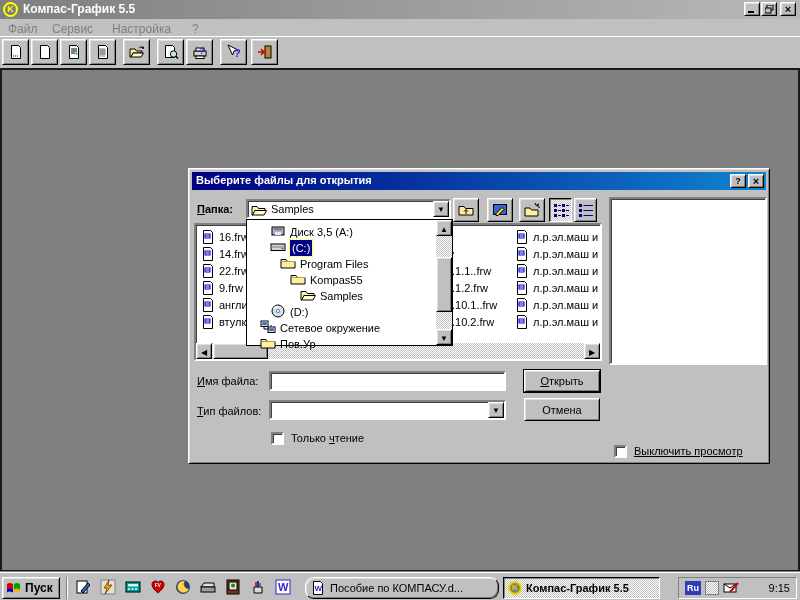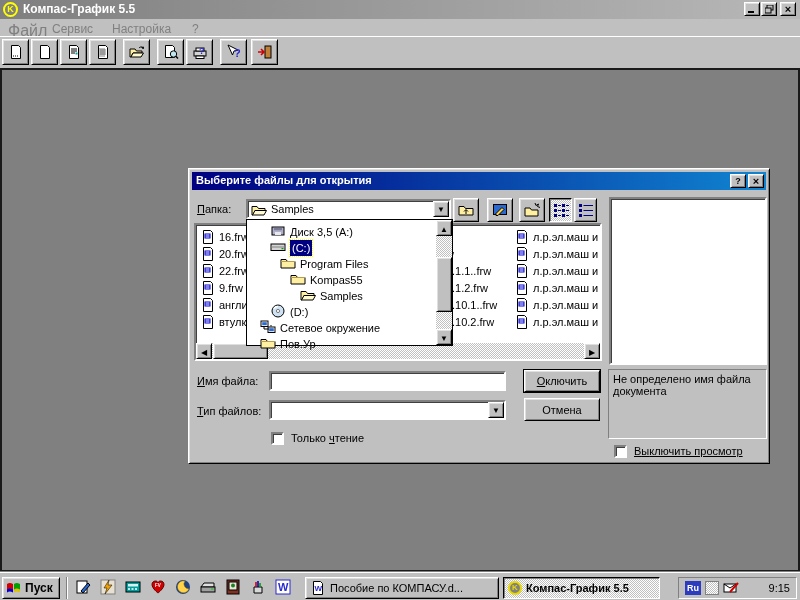--- a/index.html
+++ b/index.html
@@ -163,21 +163,21 @@
   <div class="abs cap-btn bevel-out" style="right:23px;top:2px;">
       <svg width="9" height="9" viewBox="0 0 9 9">
         <rect x="2" y="0" width="6" height="5" fill="none" stroke="#000"></rect>
         <rect x="0" y="3" width="6" height="5" fill="#c0c0c0" stroke="#000"></rect>
       </svg>
     </div>
   <div class="abs cap-btn bevel-out" style="right:4px;top:2px;font-size:11px;">×</div>
 </div>
 
 <div class="abs" style="left:0;top:19px;width:800px;height:18px;background:#c0c0c0;border-bottom:1px solid #fff;">
-  <span class="abs" style="left:8px;top:3px;color:#808080;font-size:16px;">Файл</span>
+  <span class="abs" style="left:8px;top:3px;color:#808080;font-size:12px;">Файл</span>
   <span class="abs" style="left:52px;top:3px;color:#808080;font-size:12px;">Сервис</span>
   <span class="abs" style="left:112px;top:3px;color:#808080;font-size:12px;">Настройка</span>
   <span class="abs" style="left:192px;top:3px;color:#808080;font-size:12px;">?</span>
 </div>
 
 <div class="abs" style="left:0;top:38px;width:800px;height:29px;background:#c0c0c0;">
   <div class="abs tb-btn bevel-out" style="left:2px;top:1px;">
       <svg class="row-icon">
         <use href="#s-page-dots"></use>
       </svg>
@@ -227,21 +227,21 @@
 <div class="abs" style="left:0;top:68px;width:800px;height:504px;background:#808080;border:2px solid #1a1a1a;"></div>
 
 <div class="abs bevel-out" style="left:188px;top:168px;width:582px;height:296px;padding-left:20px;">
 
   <div class="abs titlebar-active" style="left:3px;top:3px;right:3px;height:18px;">
     <span class="abs wtext" style="left:4px;top:2px;font-size:11px;">Выберите файлы для открытия</span>
     <div class="abs cap-btn bevel-out" style="right:20px;top:2px;">?</div>
     <div class="abs cap-btn bevel-out" style="right:2px;top:2px;font-size:11px;">×</div>
   </div>
 
-  <span class="abs ucase" style="left:8px;top:34px;"><u>П</u><span>апка:</span></span>
+  <span class="abs ucase" style="left:8px;top:34px;font-weight:bold;"><u>П</u><span>апка:</span></span>
   <div class="abs field" style="left:57px;top:30px;width:205px;height:20px;">
     <svg class="row-icon abs" style="left:3px;top:1px;">
         <use href="#s-folder-open"></use>
       </svg>
     <span class="abs" style="left:23px;top:2px;">Samples</span>
     <div class="abs bevel-out" style="right:0;top:0;width:16px;height:16px;text-align:center;"><span class="arrowglyph">▼</span></div>
   </div>
 
   <div class="abs bevel-out" style="left:264px;top:29px;width:26px;height:24px;display:flex;align-items:center;justify-content:center;">
       <svg class="row-icon">
@@ -271,21 +271,21 @@
 
   <div class="abs field" style="left:5px;top:54px;width:408px;height:138px;overflow:hidden;">
 
     <svg class="row-icon abs" style="left:4px;top:4px;">
         <use href="#s-doc"></use>
       </svg>
       <span class="abs ctext" style="left:23px;top:4px;">16.frw</span>
     <svg class="row-icon abs" style="left:4px;top:21px;">
         <use href="#s-doc"></use>
       </svg>
-      <span class="abs ctext" style="left:23px;top:21px;">20.frw</span>
+      <span class="abs ctext" style="left:23px;top:21px;">14.frw</span>
     <svg class="row-icon abs" style="left:4px;top:38px;">
         <use href="#s-doc"></use>
       </svg>
       <span class="abs ctext" style="left:23px;top:38px;">22.frw</span>
     <svg class="row-icon abs" style="left:4px;top:55px;">
         <use href="#s-doc"></use>
       </svg>
       <span class="abs ctext" style="left:23px;top:55px;">9.frw</span>
     <svg class="row-icon abs" style="left:4px;top:72px;">
         <use href="#s-doc"></use>
@@ -392,41 +392,38 @@
     </div>
   </div>
 
   <div class="abs field" style="left:420px;top:28px;width:158px;height:168px;"></div>
 
   <span class="abs ucase" style="left:8px;top:206px;"><u>И</u><span>мя файла:</span></span>
   <input class="abs field" style="left: 80px; top: 202px; width: 237px; height: 20px; font: inherit; padding: 2px 4px; outline: none;" value="">
 
   <div class="abs" style="left:334px;top:200px;width:78px;height:24px;border:1px solid #000;">
     <div class="bevel-out ucase" style="width:100%;height:100%;display:flex;align-items:center;justify-content:center;">
-        <span><u>О</u><span>ключить</span></span>
+        <span><u>О</u><span>ткрыть</span></span>
       </div>
   </div>
 
   <span class="abs ucase" style="left:8px;top:236px;"><u>Т</u><span>ип файлов:</span></span>
   <div class="abs field" style="left:80px;top:231px;width:237px;height:20px;">
     <div class="abs bevel-out" style="right:0;top:0;width:16px;height:16px;text-align:center;"><span class="arrowglyph">▼</span></div>
   </div>
 
   <div class="abs bevel-out" style="left:335px;top:229px;width:76px;height:23px;display:flex;align-items:center;justify-content:center;">
       <span>Отмена</span>
     </div>
 
   <div class="abs" style="left:82px;top:263px;">
     <span class="abs field" style="left:0;top:0;width:13px;height:13px;"></span>
     <span class="abs ucase" style="left:20px;top:0;white-space:nowrap;"><span>Только </span><u>ч</u><span>тение</span></span>
   </div>
 
-  <div class="abs bevel-in" style="left:419px;top:200px;width:159px;height:70px;padding:3px 4px;">
-    <span>Не определено имя файла документа</span>
-  </div>
 
   <div class="abs" style="left:425px;top:276px;">
     <span class="abs field" style="left:0;top:0;width:13px;height:13px;"></span>
     <span class="abs ucase" style="left:20px;top:0;white-space:nowrap;text-decoration:underline;"><span>В</span><u>ы</u><span>ключить просмотр</span></span>
   </div>
 </div>
 
 <div class="abs" style="left:0;top:572px;width:800px;height:22px;background:#c0c0c0;border-top:1px solid #fff;box-shadow:0 -1px 0 #808080;">
 
   <div class="abs bevel-out" style="left:2px;top:4px;width:58px;height:22px;display:flex;align-items:center;gap:3px;padding-left:3px;">
@@ -494,21 +491,21 @@
         <path d="M10 8V4" stroke="#00a000" stroke-width="1.6"></path>
       </svg>
     </div>
   <div class="abs" style="left:275px;top:6px;width:16px;height:16px;">
       <svg width="16" height="16" viewBox="0 0 16 16">
         <rect x="1" y="1" width="14" height="14" fill="#fff" stroke="#2a2ad0"></rect>
         <text x="3" y="12" font-size="11" font-weight="bold" fill="#2a2ad0">W</text>
       </svg>
     </div>
 
-  <div class="abs bevel-out" style="left:305px;top:4px;width:194px;height:22px;display:flex;align-items:center;gap:4px;padding:0 4px;overflow:hidden;">
+  <div class="abs bevel-out" style="left:305px;top:4px;width:194px;height:22px;display:flex;align-items:center;gap:4px;padding:0 4px;overflow:hidden;border-radius:9px;">
     <svg class="row-icon" style="flex:0 0 16px;">
         <use href="#s-worddoc"></use>
       </svg>
     <span style="white-space:nowrap;">Пособие по КОМПАСУ.d...</span>
   </div>
   <div class="abs pressed dither" style="left:503px;top:4px;width:157px;height:22px;display:flex;align-items:center;gap:4px;padding:0 4px;overflow:hidden;">
     <span style="flex:0 0 14px;width:14px;height:14px;border:2px solid #e8d800;border-radius:50%;color:#e8d800;font-weight:bold;font-size:8px;text-align:center;line-height:10px;background:#808080;">K</span>
     <span style="white-space:nowrap;font-weight:bold;">Компас-График 5.5</span>
   </div>
 

